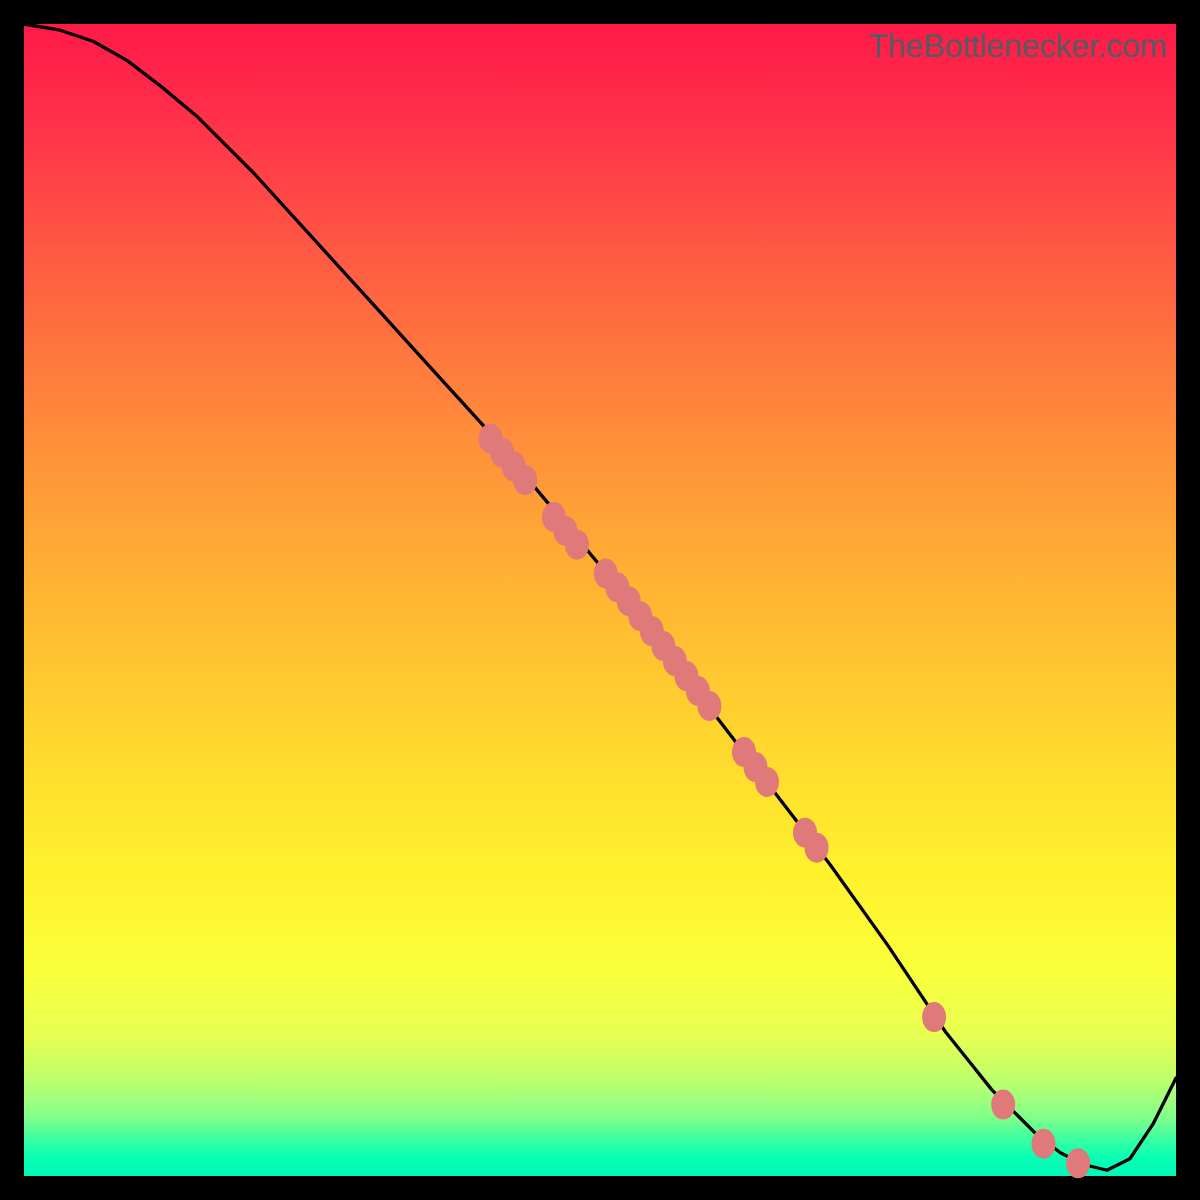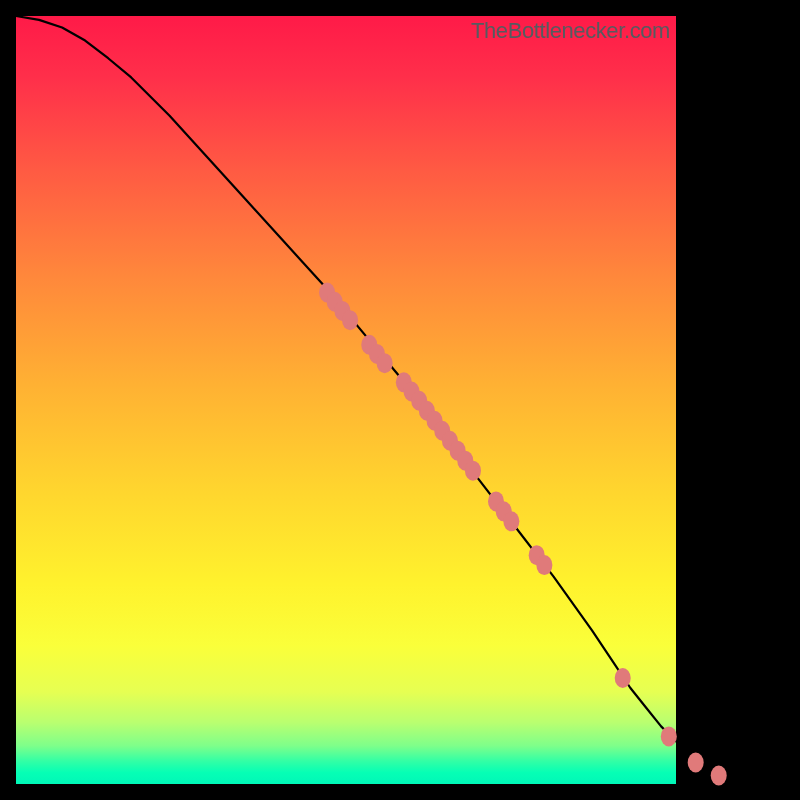--- a/index.html
+++ b/index.html
@@ -13,21 +13,21 @@
   .chart-container {
     position: relative;
     width: 800px;
     height: 800px;
     background: #000;
   }
   .plot-area {
     position: absolute;
     left: 16px;
     top: 16px;
-    width: 660px;
+    width: 768px;
     height: 768px;
     background: linear-gradient(to bottom,
       #ff1a48 0%,
       #ff2f4a 8%,
       #ff5a43 20%,
       #ff883b 34%,
       #ffb133 48%,
       #ffd62e 62%,
       #fff22d 74%,
       #faff3a 82%,

